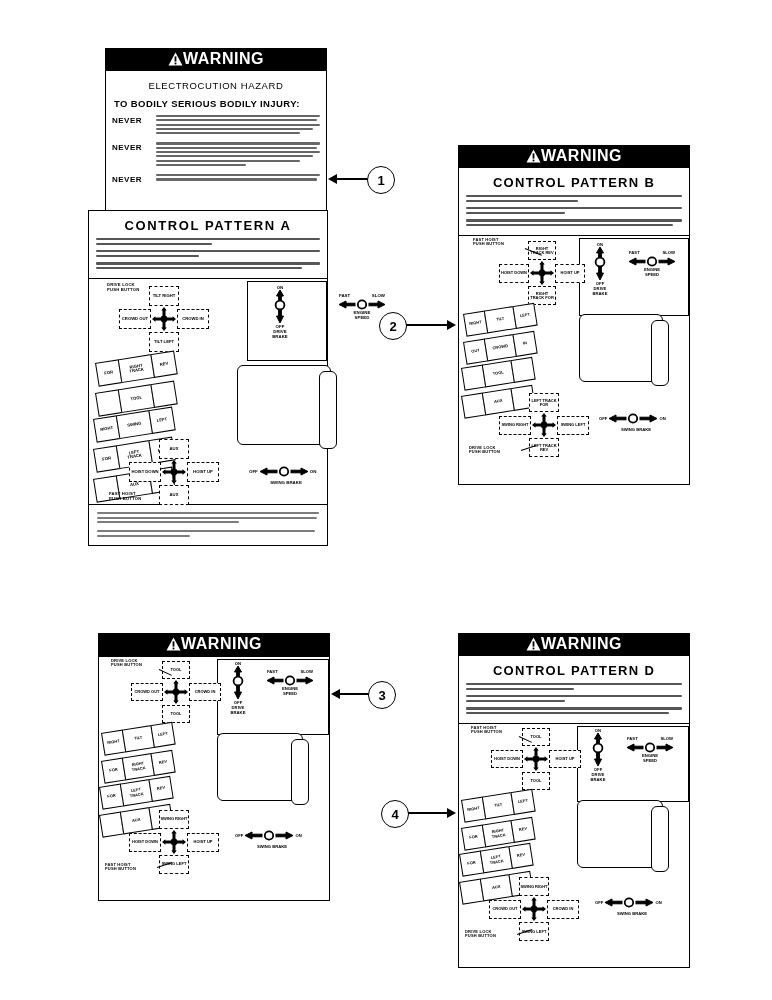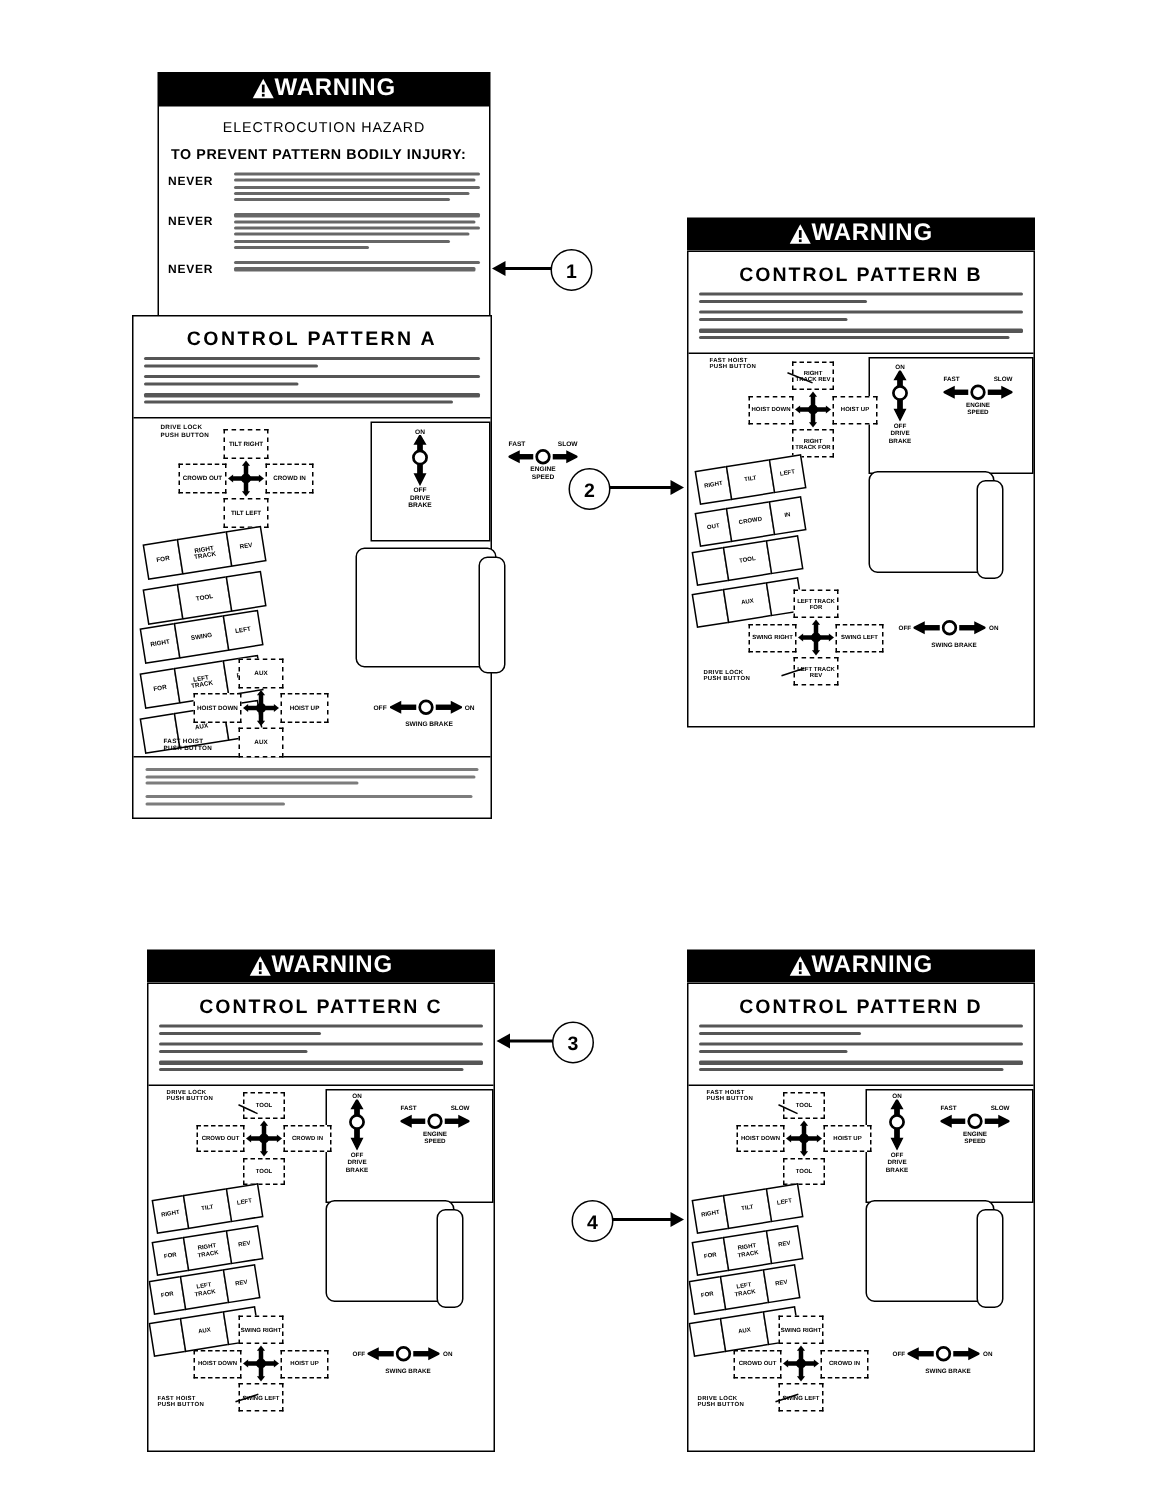--- a/index.html
+++ b/index.html
@@ -85,21 +85,21 @@
       <svg width="15" height="14" viewBox="0 0 15 14">
         <polygon points="7.5,0.5 14.5,13.5 0.5,13.5" fill="#fff"></polygon>
         <rect x="6.6" y="4.4" width="1.8" height="5.2" fill="#000"></rect>
         <rect x="6.6" y="10.6" width="1.8" height="1.8" fill="#000"></rect>
       </svg>
     </span>
     <span class="wtxt">WARNING</span>
   </div>
   <div class="body-box inner-pad" style="height:148px;">
     <div class="eh-title">ELECTROCUTION HAZARD</div>
-    <div class="eh-sub">TO PREVENT PATTERN BODILY INJURY:</div>
+    <div class="eh-sub">TO BODILY SERIOUS BODILY INJURY:</div>
     <div id="eh-items">
         <div class="never-row">
           <div class="never-lbl">NEVER</div>
           <div class="never-txt">
             <div class="blur-line" style="width:100%"></div>
             <div class="blur-line" style="width:98%"></div>
             <div class="blur-line" style="width:100%"></div>
             <div class="blur-line" style="width:96%"></div>
             <div class="blur-line" style="width:88%"></div>
           </div>
@@ -416,37 +416,20 @@
     <span class="tri">
       <svg width="15" height="14" viewBox="0 0 15 14">
         <polygon points="7.5,0.5 14.5,13.5 0.5,13.5" fill="#fff"></polygon>
         <rect x="6.6" y="4.4" width="1.8" height="5.2" fill="#000"></rect>
         <rect x="6.6" y="10.6" width="1.8" height="1.8" fill="#000"></rect>
       </svg>
     </span>
     <span class="wtxt">WARNING</span>
   </div>
   <div class="body-box" style="padding:0;">
-    <div style="padding:3px 7px 4px 7px;">
-      <div class="pat-title small">CONTROL PATTERN C</div>
-      <div id="C-paras">
-          <div class="para" title="THE CONTROL ARRANGEMENT SHOWN HERE IS CURRENTLY EMPLOYED ON THIS UNIT">
-            <div class="blur-line" style="width:100%"></div>
-            <div class="blur-line" style="width:50%"></div>
-          </div>
-          <div class="para" title="ONLY AN AUTHORIZED DEALER REPRESENTATIVE IS ALLOWED TO MODIFY THIS ARRANGEMENT">
-            <div class="blur-line" style="width:100%"></div>
-            <div class="blur-line" style="width:46%"></div>
-          </div>
-          <div class="para" title="WHEN A MODIFICATION IS MADE THE REPRESENTATIVE MUST CHANGE THIS DECAL TO MATCH THE NEW ARRANGEMENT">
-            <div class="blur-line" style="width:100%"></div>
-            <div class="blur-line" style="width:94%"></div>
-          </div>
-        </div>
-    </div>
     <div class="diagram" id="C-diagram" style="height:243px;">
         <div style="position:absolute;left:118px;top:2px;width:110px;height:74px;border:1px solid #000;"></div>
         <div class="cb dash" style="left:63px;top:4px;width:28px;height:18px;font-size:4px;">TOOL</div>
         <div class="cb dash" style="left:63px;top:48px;width:28px;height:18px;font-size:4px;">TOOL</div>
         <div class="cb dash" style="left:32px;top:26px;width:32px;height:18px;font-size:4px;">CROWD OUT</div>
         <div class="cb dash" style="left:90px;top:26px;width:32px;height:18px;font-size:4px;">CROWD IN</div>
         <div class="joy" style="left:64px;top:22px;">
           <svg width="26" height="26" viewBox="0 0 26 26">
             <g fill="#000">
               <polygon points="13,1 10.2596,4.42 15.7404,4.42"></polygon>

